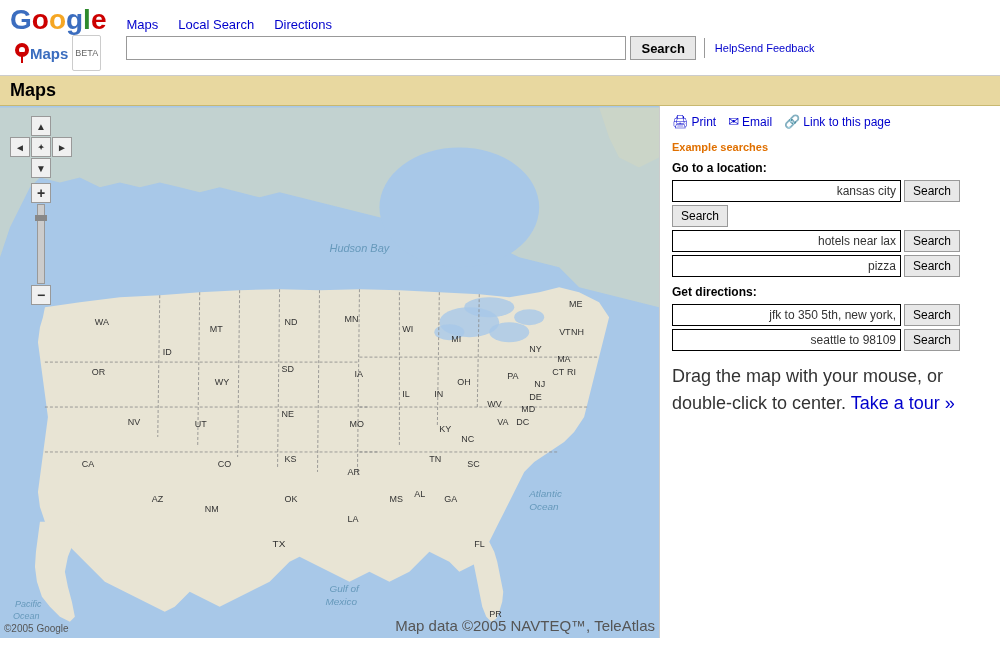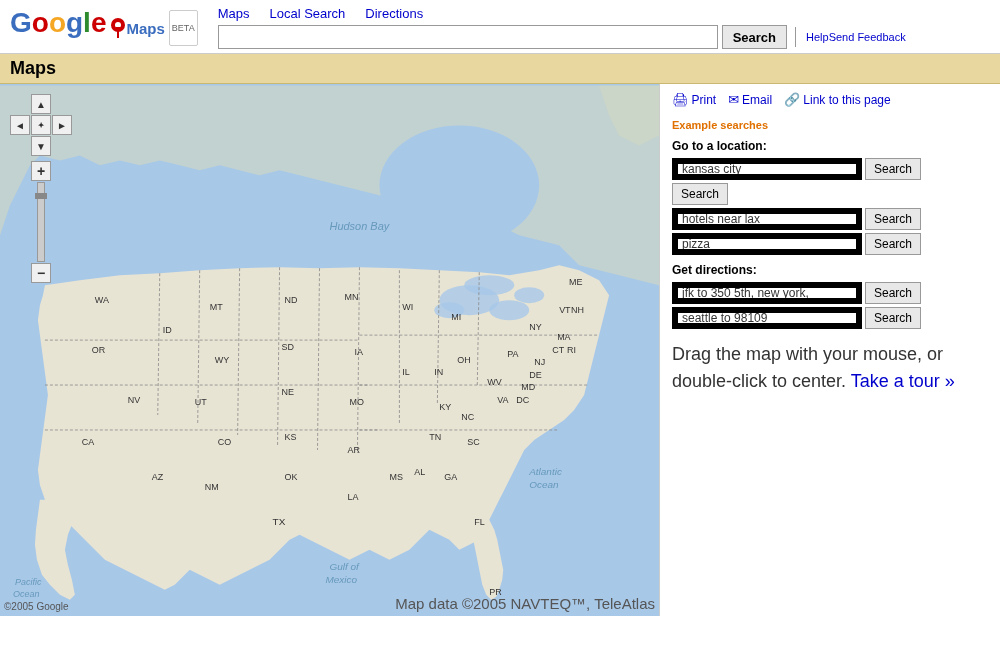--- a/index.html
+++ b/index.html
@@ -8,20 +8,21 @@
     
     #header {
       display: flex;
       align-items: center;
       padding: 6px 10px 4px 10px;
       border-bottom: 1px solid #ccc;
       background: #fff;
     }
     #logo-area {
       display: flex;
+      flex-direction: column;
       margin-right: 20px;
     }
     #logo-google {
       font-size: 28px;
       font-weight: bold;
       line-height: 1;
     }
     .g-blue { color: #3b6dbf; }
     .g-red { color: #cc0000; }
     .g-yellow { color: #f5a623; }
@@ -252,27 +253,28 @@
       margin-top: 8px;
     }
 
     .example-row {
       display: flex;
       align-items: center;
       margin-bottom: 3px;
       gap: 3px;
     }
     .example-input {
-      width: 190px;
+      width: 229px;
       height: 22px;
-      border: 6px solid #000000;
+      border: 1px solid #000000;
       padding: 2px 4px;
       font-size: 12px;
       color: #333;
       background: #fff;
+      text-align: right;
     }
     .example-btn {
       height: 22px;
       padding: 0 8px;
       font-size: 12px;
       border: 1px solid #999;
       background: #e8e8e8;
       cursor: pointer;
     }
 

